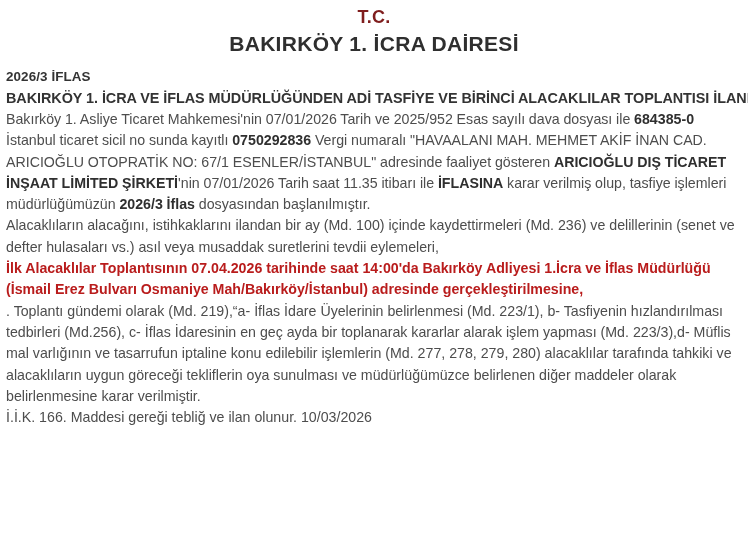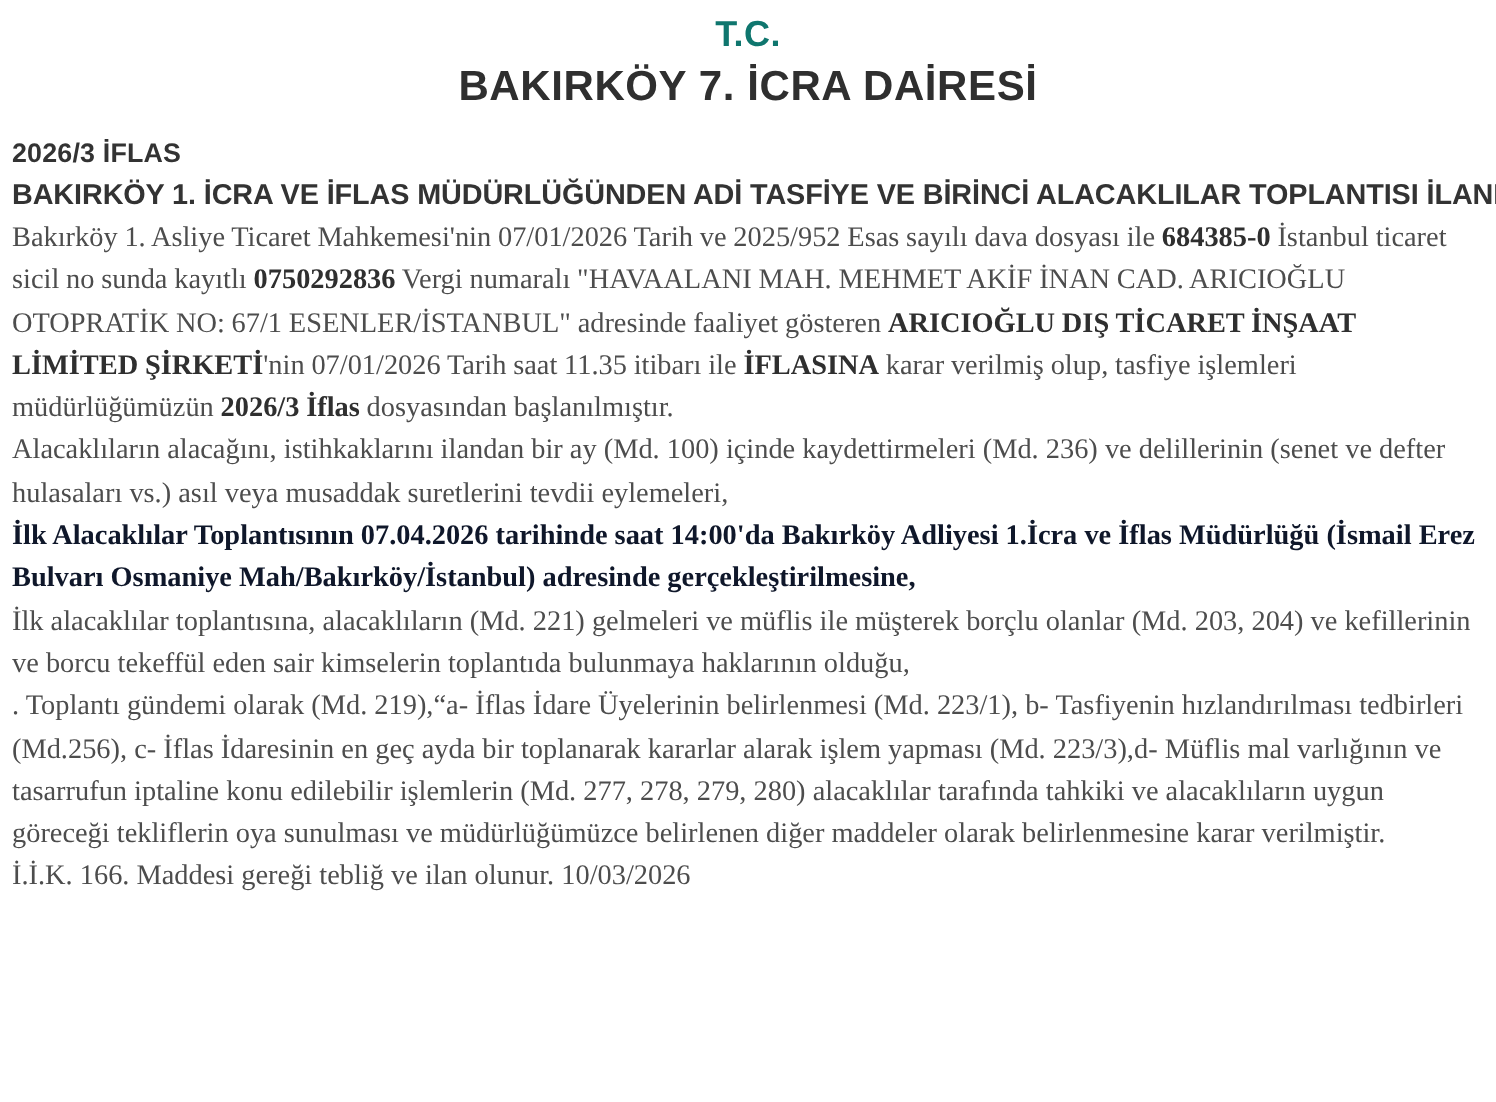--- a/index.html
+++ b/index.html
@@ -24,21 +24,21 @@
     position: relative;
   }
   .masthead {
     text-align: center;
     padding-top: 7px;
   }
   .masthead .line-tc {
     font-size: 18px;
     font-weight: bold;
     letter-spacing: 0.2px;
-    color: #0f766e;
+    color: #7f1d1d;
     line-height: 21px;
   }
   .masthead .line-office {
     font-size: 21px;
     font-weight: bold;
     letter-spacing: 0.3px;
     color: #2f2f2f;
     line-height: 28px;
     margin-top: 2px;
   }
@@ -63,59 +63,57 @@
   .ad-title {
     font-weight: bold;
     font-size: 14.4px;
     color: #333333;
     line-height: 22px;
     letter-spacing: -0.05px;
     white-space: nowrap;
   }
   .para {
     color: #4d4d4d;
-    font-family: Liberation Serif, serif;
   }
   .para.bold-block {
     font-weight: bold;
-    color: #0f172a;
+    color: #b91c1c;
   }
   b, .b {
     font-weight: bold;
     color: #2f2f2f;
   }
   .nowrapish {
     word-spacing: -0.15px;
   }
 </style>
 </head>
 <body>
 
 <div class="page">
 
   <div class="masthead">
     <div class="line-tc">T.C.</div>
-    <div class="line-office">BAKIRKÖY 7. İCRA DAİRESİ</div>
+    <div class="line-office">BAKIRKÖY 1. İCRA DAİRESİ</div>
   </div>
 
   <div class="doc-body">
 
     <p class="case-no">2026/3 İFLAS</p>
 
     <p class="ad-title">BAKIRKÖY 1. İCRA VE İFLAS MÜDÜRLÜĞÜNDEN ADİ TASFİYE VE BİRİNCİ ALACAKLILAR TOPLANTISI İLANI</p>
 
     <p class="para nowrapish"><span>Bakırköy 1. Asliye Ticaret Mahkemesi'nin 07/01/2026 Tarih ve 2025/952 Esas sayılı dava dosyası ile </span><b>684385-0</b><span> İstanbul ticaret sicil no sunda kayıtlı </span><b>0750292836</b><span> Vergi numaralı "HAVAALANI MAH. MEHMET AKİF İNAN CAD. ARICIOĞLU OTOPRATİK NO: 67/1 ESENLER/İSTANBUL" adresinde faaliyet gösteren </span><b>ARICIOĞLU DIŞ TİCARET İNŞAAT LİMİTED ŞİRKETİ</b><span>'nin 07/01/2026 Tarih saat 11.35 itibarı ile </span><b>İFLASINA</b><span> karar verilmiş olup, tasfiye işlemleri müdürlüğümüzün </span><b>2026/3 İflas</b><span> dosyasından başlanılmıştır.</span></p>
 
 
     <p class="para">Alacaklıların alacağını, istihkaklarını ilandan bir ay (Md. 100) içinde kaydettirmeleri (Md. 236) ve delillerinin (senet ve defter hulasaları vs.) asıl veya musaddak suretlerini tevdii eylemeleri,</p>
 
 
 
     <p class="para bold-block">İlk Alacaklılar Toplantısının 07.04.2026 tarihinde saat 14:00'da Bakırköy Adliyesi 1.İcra ve İflas Müdürlüğü (İsmail Erez Bulvarı Osmaniye Mah/Bakırköy/İstanbul) adresinde gerçekleştirilmesine,</p>
 
-    <p class="para">İlk alacaklılar toplantısına, alacaklıların (Md. 221) gelmeleri ve müflis ile müşterek borçlu olanlar (Md. 203, 204) ve kefillerinin ve borcu tekeffül eden sair kimselerin toplantıda bulunmaya haklarının olduğu,</p>
 
     <p class="para">. Toplantı gündemi olarak (Md. 219),“a- İflas İdare Üyelerinin belirlenmesi (Md. 223/1), b- Tasfiyenin hızlandırılması tedbirleri (Md.256), c- İflas İdaresinin en geç ayda bir toplanarak kararlar alarak işlem yapması (Md. 223/3),d- Müflis mal varlığının ve tasarrufun iptaline konu edilebilir işlemlerin (Md. 277, 278, 279, 280) alacaklılar tarafında tahkiki ve alacaklıların uygun göreceği tekliflerin oya sunulması ve müdürlüğümüzce belirlenen diğer maddeler olarak belirlenmesine karar verilmiştir.</p>
 
     <p class="para">İ.İ.K. 166. Maddesi gereği tebliğ ve ilan olunur. 10/03/2026</p>
 
   </div>
 </div>
 
 </body></html>

